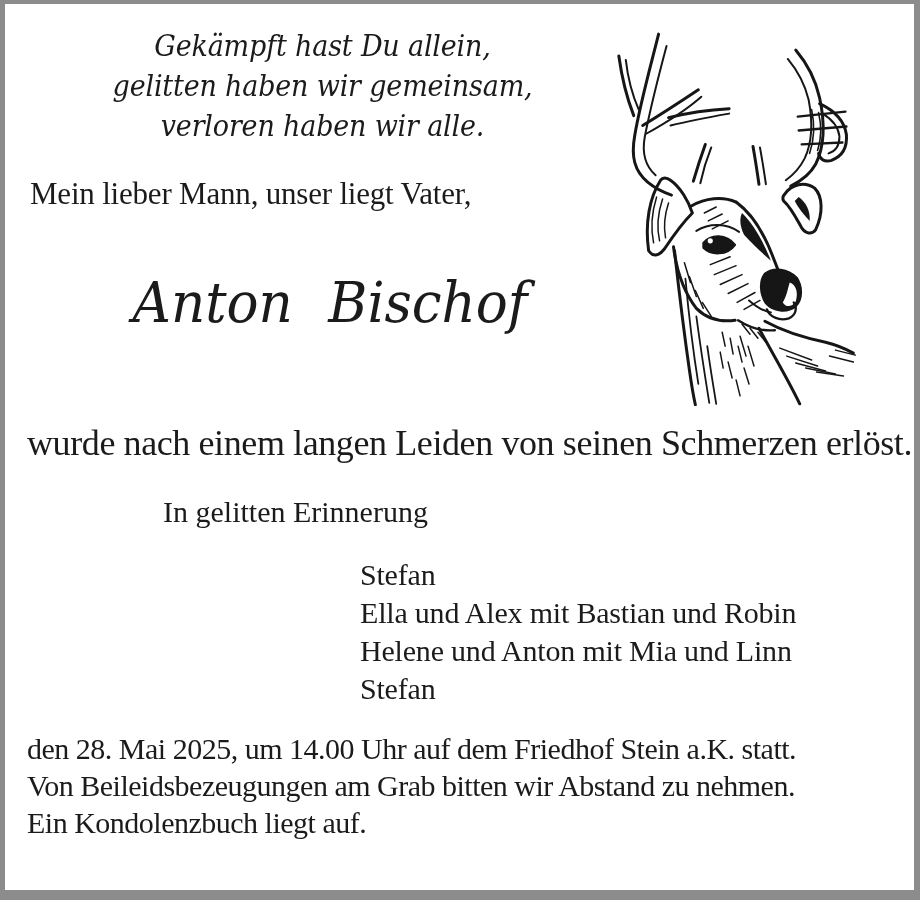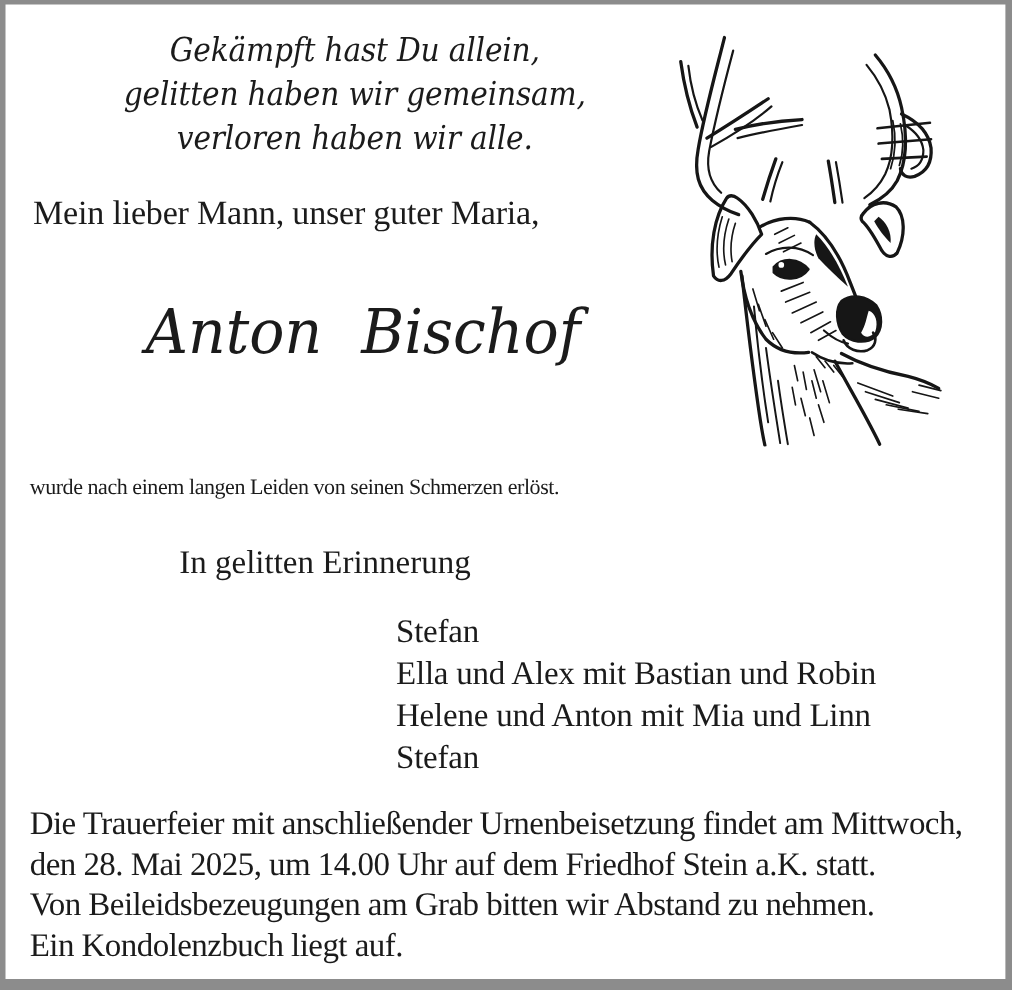--- a/index.html
+++ b/index.html
@@ -46,21 +46,21 @@
     transform:scaleX(.95);transform-origin:50% 0;
   }
   .dates{
     left:30px;top:352px;width:590px;
     text-align:center;
     font-size:30px;line-height:36px;
   }
   .dates .death{margin-left:28px;}
   .message{
     left:22px;top:420px;
-    font-size:20px;line-height:38px;
+    font-size:36px;line-height:38px;
     letter-spacing:-0.4px;
   }
   .remembrance{
     left:158px;top:489px;
     font-size:30px;line-height:38px;
   }
   .mourners{
     left:355px;top:552px;
     font-size:30px;line-height:38px;
     letter-spacing:-0.2px;
@@ -171,37 +171,36 @@
           <path d="M204,347 L234,355"></path>
         <path d="M214,352 L244,358"></path>
           <path d="M225,356 L252,360"></path>
           <path d="M238,340 L262,346"></path>
           <path d="M244,334 L264,339"></path>
       </g>
     </svg>
   </div>
 
   <div class="abs intro">
-    <div>Mein lieber Mann, unser guter Maria,</div>
+    <div>Mein lieber Mann, unser liegt Vater,</div>
   </div>
 
   <div class="abs name-block script">Anton Bischof</div>
 
 
   <div class="abs message">wurde nach einem langen Leiden von seinen Schmerzen erlöst.</div>
 
   <div class="abs remembrance">In gelitten Erinnerung</div>
 
   <div class="abs mourners">
     <div>Stefan</div>
     <div>Ella und Alex mit Bastian und Robin</div>
     <div>Helene und Anton mit Mia und Linn</div>
     <div>Stefan</div>
   </div>
 
   <div class="abs funeral">
-    <div>Die Trauerfeier mit anschließender Urnenbeisetzung findet am Mittwoch,</div>
     <div>den 28. Mai 2025, um 14.00 Uhr auf dem Friedhof Stein a.K. statt.</div>
     <div>Von Beileidsbezeugungen am Grab bitten wir Abstand zu nehmen.</div>
     <div>Ein Kondolenzbuch liegt auf.</div>
   </div>
 
 </div>
 
 </body></html>

